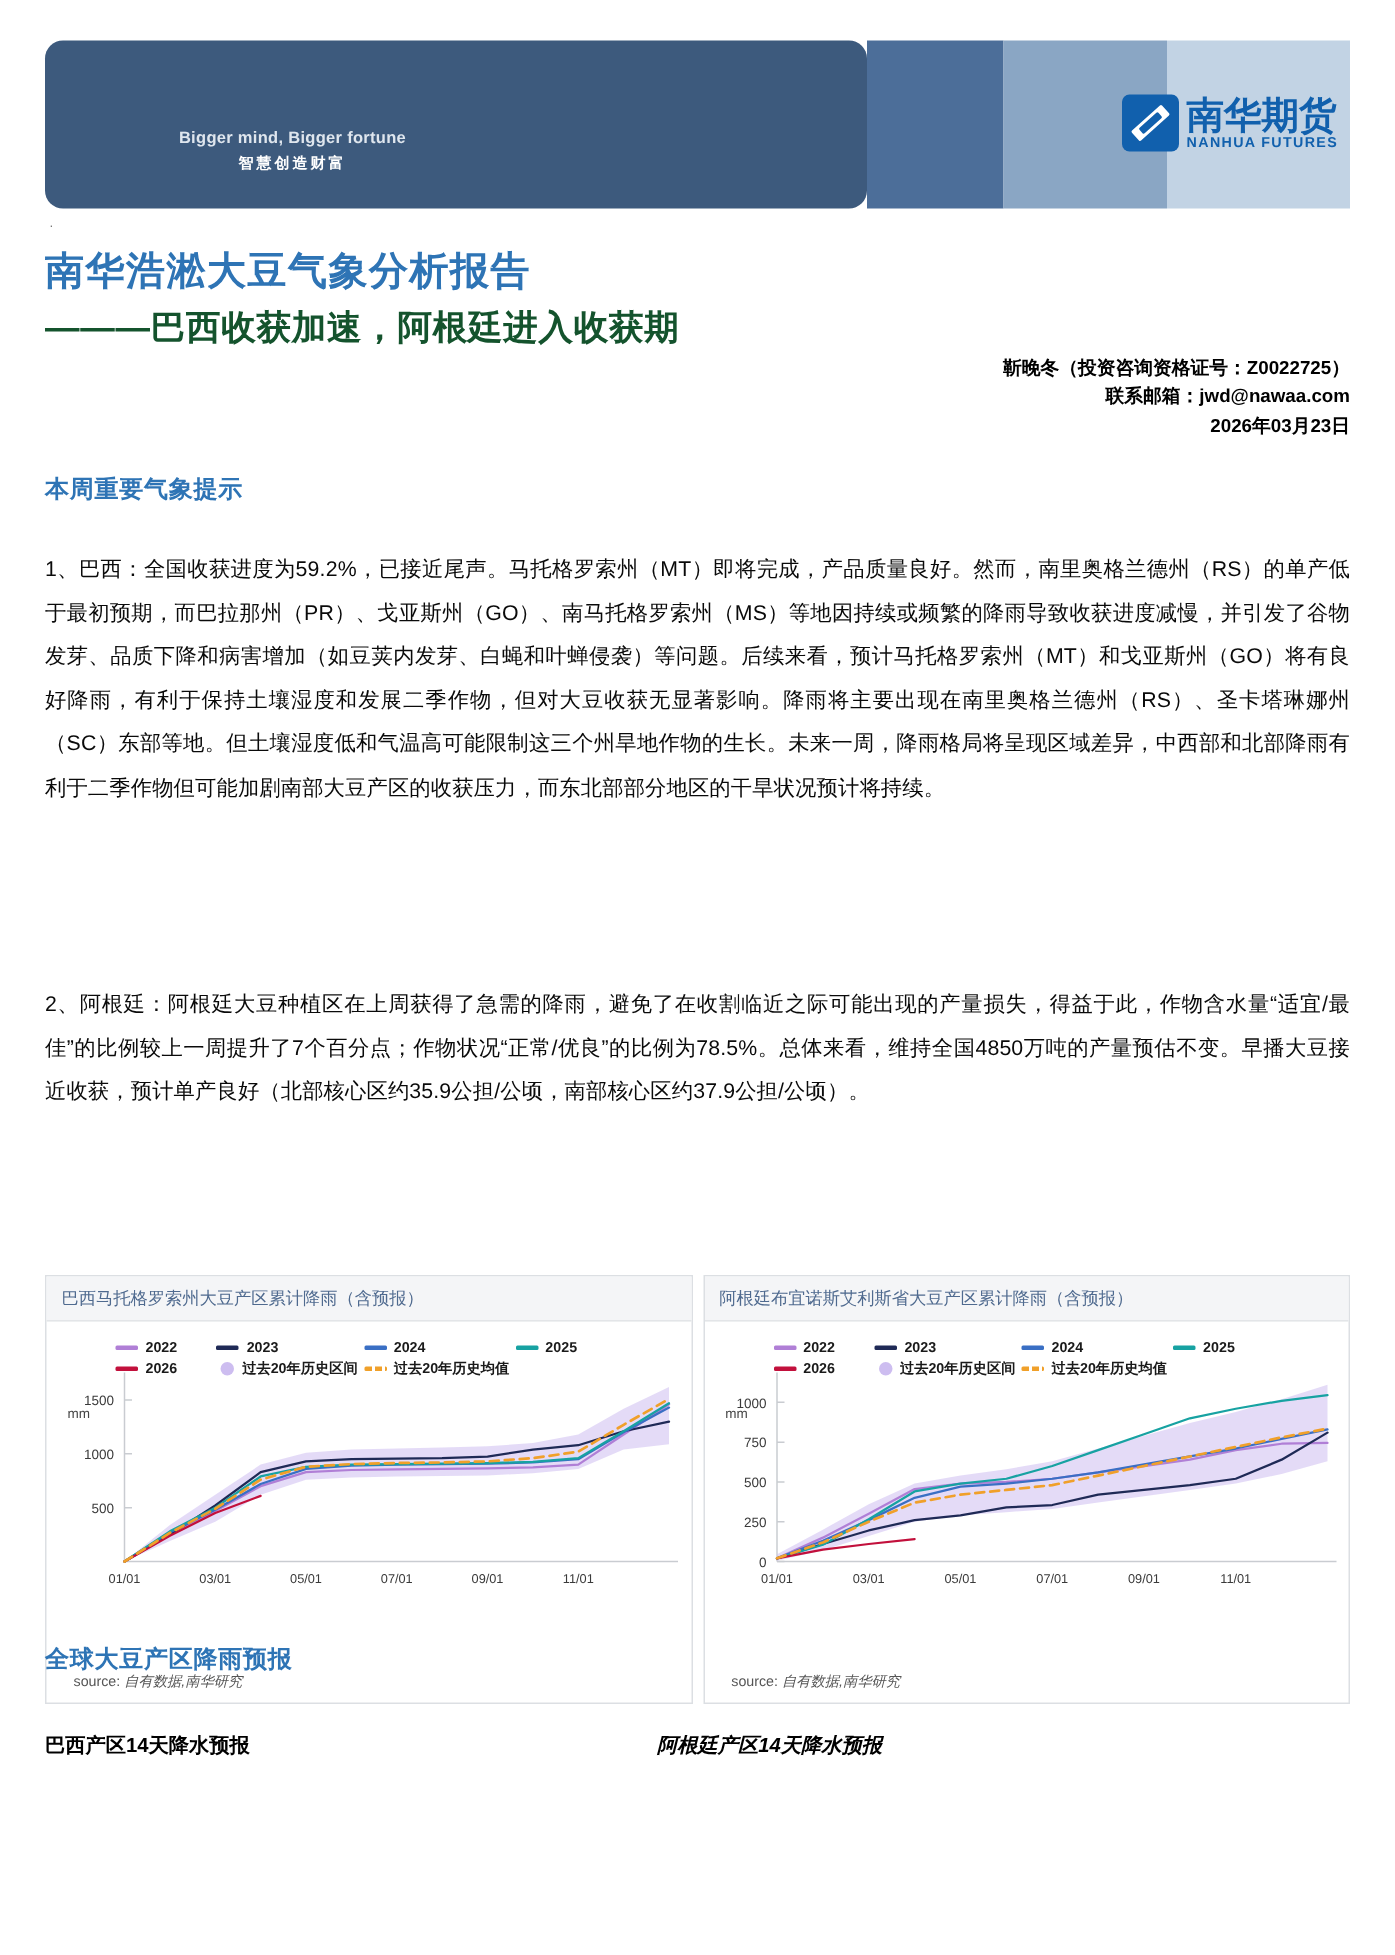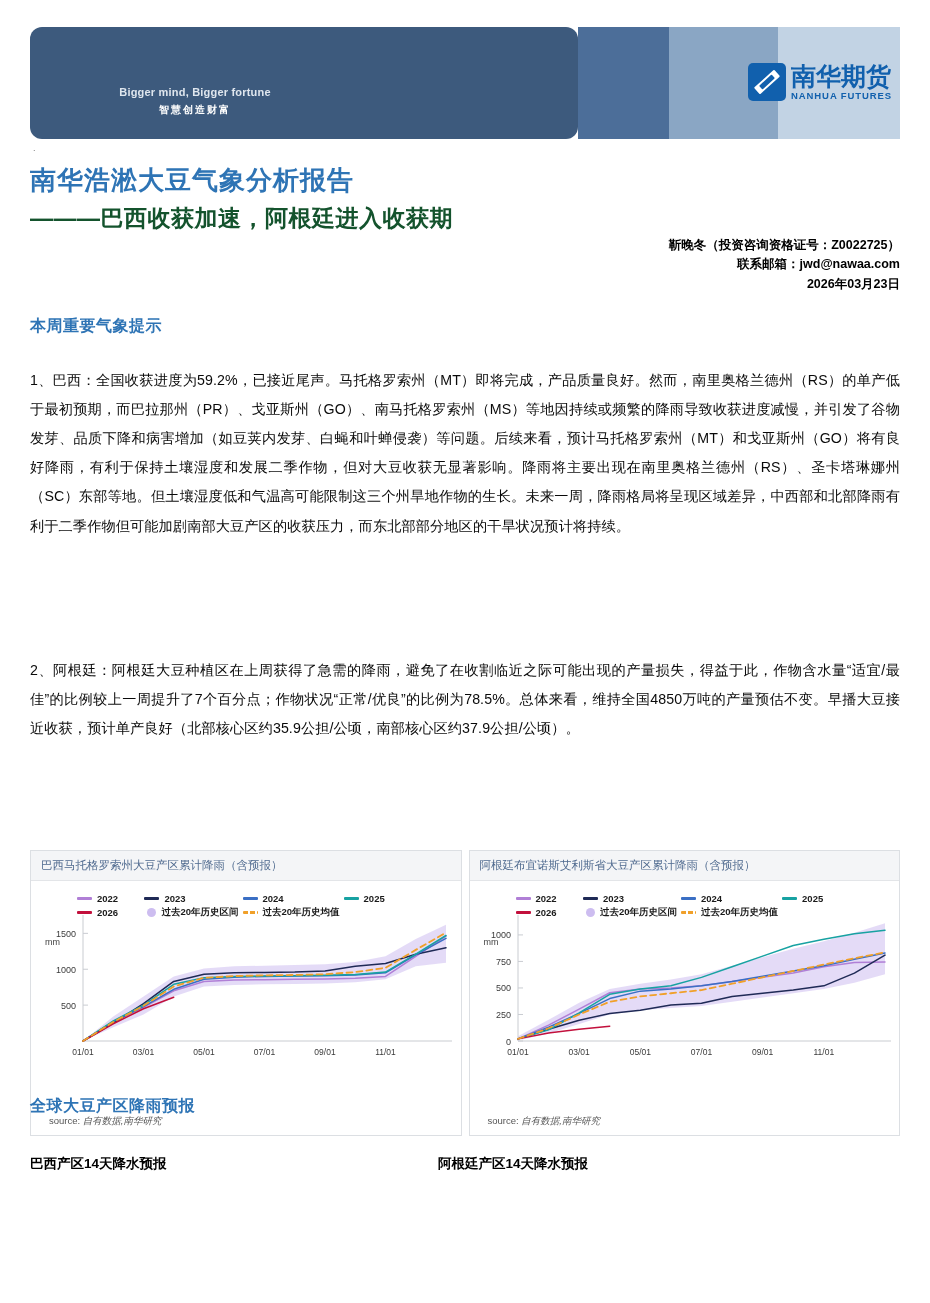--- a/index.html
+++ b/index.html
@@ -234,13 +234,13 @@
     <div class="card-src">
       <span>source:</span>
       <i>自有数据,南华研究</i>
     </div>
   </div>
 
 </div>
 
 <div class="sec-head" id="sec2">全球大豆产区降雨预报</div>
 <div style="position:absolute;left:30px;top:1155px;font-size:13.5px;font-weight:800;">巴西产区14天降水预报</div>
-<div style="position:absolute;left:438px;top:1155px;font-size:13.5px;font-weight:800;">阿根廷产区14天降水预报</div>
+<div style="position:absolute;left:438px;top:1155px;font-size:13.5px;font-weight:800;font-style:italic;">阿根廷产区14天降水预报</div>
 
 </body></html>

